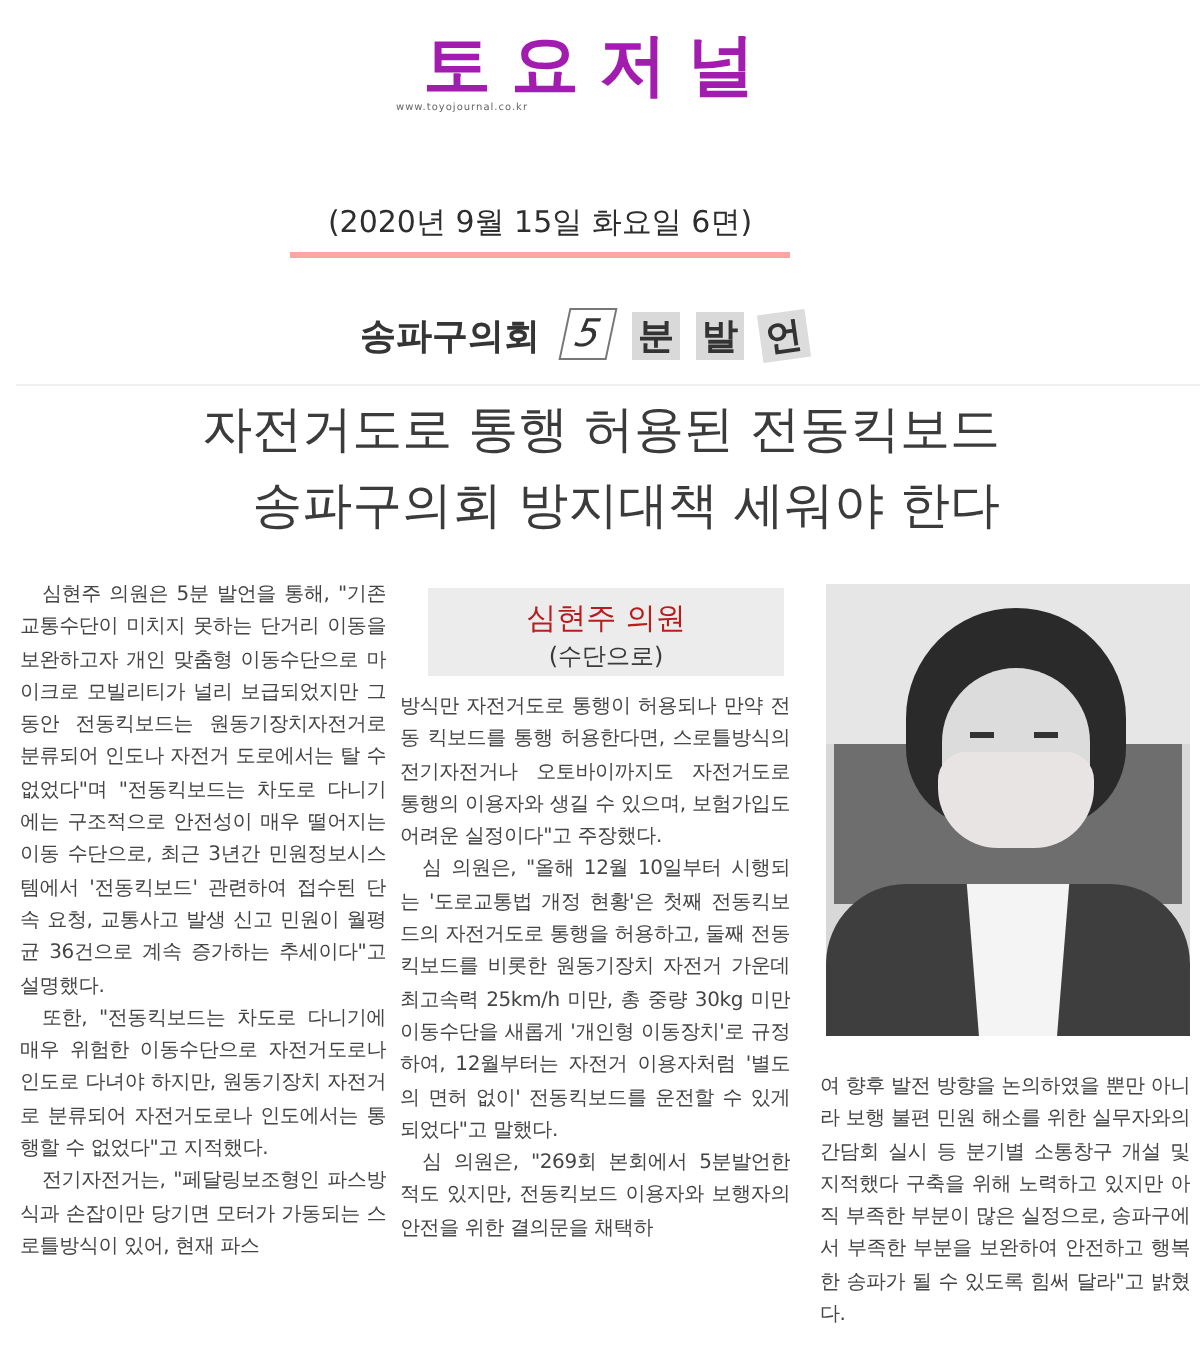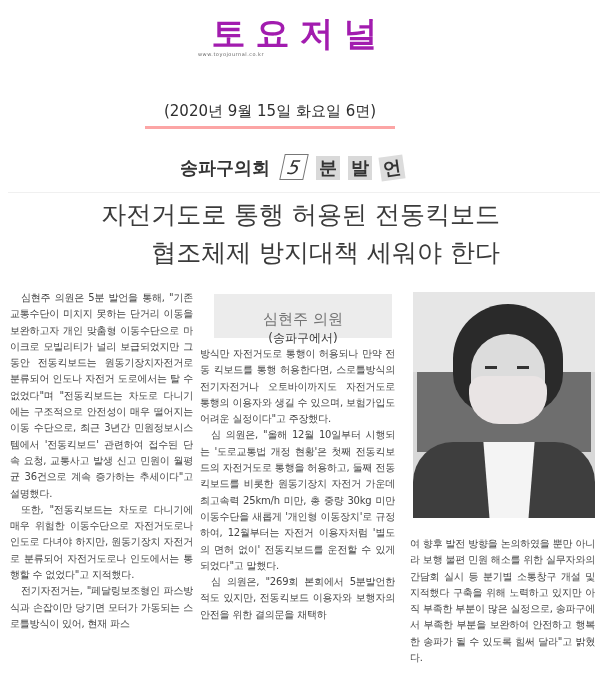--- a/index.html
+++ b/index.html
@@ -57,21 +57,21 @@
     text-align:justify; letter-spacing:-0.2px;
   }
   .col p { margin:0; text-indent:11px; }
   .col1 { left:10px; top:290px; width:183px; }
   .col2 { left:200px; top:346px; width:195px; }
   .col3 { left:410px; top:536px; width:185px; }
   .namebox {
     position:absolute; left:214px; top:294px; width:178px; height:44px;
     background:#ececec; text-align:center;
   }
-  .name-main { font-size:15px; line-height:22px; margin-top:14px; color:#737373; }
+  .name-main { font-size:15px; line-height:22px; margin-top:4px; color:#b91c1c; }
   .name-sub { font-size:12px; line-height:17px; color:#3a3a3a; }
   .photo {
     position:absolute; left:413px; top:292px; width:182px; height:226px;
     background:#d8d8d8; overflow:hidden;
   }
   .photo .bg-top { position:absolute; left:0; top:0; width:182px; height:80px; background:#e6e6e6; }
   .photo .chair { position:absolute; left:4px; top:80px; width:174px; height:80px; background:#6e6e6e; }
   .photo .hair { position:absolute; left:40px; top:12px; width:110px; height:110px; border-radius:55px 55px 40px 40px; background:#2a2a2a; }
   .photo .face { position:absolute; left:58px; top:42px; width:74px; height:90px; border-radius:37px 37px 36px 36px; background:#dcdcdc; }
   .photo .mask { position:absolute; left:56px; top:84px; width:78px; height:48px; border-radius:14px 14px 30px 30px; background:#e9e4e4; }
@@ -95,32 +95,32 @@
   <span class="five-box">5</span>
   <span class="tile">분</span>
   <span class="tile">발</span>
   <span class="tile rot">언</span>
 </div>
 
 <div class="frame-line"></div>
 
 <div class="headline">
   <div>자전거도로 통행 허용된 전동킥보드</div>
-  <div>협조체제 방지대책 세워야 한다</div>
+  <div>송파구의회 방지대책 세워야 한다</div>
 </div>
 
 <div class="col col1">
   <p>심현주 의원은 5분 발언을 통해, "기존 교통수단이 미치지 못하는 단거리 이동을 보완하고자 개인 맞춤형 이동수단으로 마이크로 모빌리티가 널리 보급되었지만 그동안 전동킥보드는 원동기장치자전거로 분류되어 인도나 자전거 도로에서는 탈 수 없었다"며 "전동킥보드는 차도로 다니기에는 구조적으로 안전성이 매우 떨어지는 이동 수단으로, 최근 3년간 민원정보시스템에서 '전동킥보드' 관련하여 접수된 단속 요청, 교통사고 발생 신고 민원이 월평균 36건으로 계속 증가하는 추세이다"고 설명했다.</p>
   <p>또한, "전동킥보드는 차도로 다니기에 매우 위험한 이동수단으로 자전거도로나 인도로 다녀야 하지만, 원동기장치 자전거로 분류되어 자전거도로나 인도에서는 통행할 수 없었다"고 지적했다.</p>
   <p>전기자전거는, "페달링보조형인 파스방식과 손잡이만 당기면 모터가 가동되는 스로틀방식이 있어, 현재 파스</p>
 </div>
 
 <div class="namebox">
   <div class="name-main">심현주 의원</div>
-  <div class="name-sub">(송파구에서)</div>
+  <div class="name-sub">(수단으로)</div>
 </div>
 
 <div class="col col2">
   <p style="text-indent:0">방식만 자전거도로 통행이 허용되나 만약 전동 킥보드를 통행 허용한다면, 스로틀방식의 전기자전거나 오토바이까지도 자전거도로 통행의 이용자와 생길 수 있으며, 보험가입도 어려운 실정이다"고 주장했다.</p>
   <p>심 의원은, "올해 12월 10일부터 시행되는 '도로교통법 개정 현황'은 첫째 전동킥보드의 자전거도로 통행을 허용하고, 둘째 전동킥보드를 비롯한 원동기장치 자전거 가운데 최고속력 25km/h 미만, 총 중량 30kg 미만 이동수단을 새롭게 '개인형 이동장치'로 규정하여, 12월부터는 자전거 이용자처럼 '별도의 면허 없이' 전동킥보드를 운전할 수 있게 되었다"고 말했다.</p>
   <p>심 의원은, "269회 본회에서 5분발언한 적도 있지만, 전동킥보드 이용자와 보행자의 안전을 위한 결의문을 채택하</p>
 </div>
 
 <div class="photo">
   <div class="bg-top"></div>

